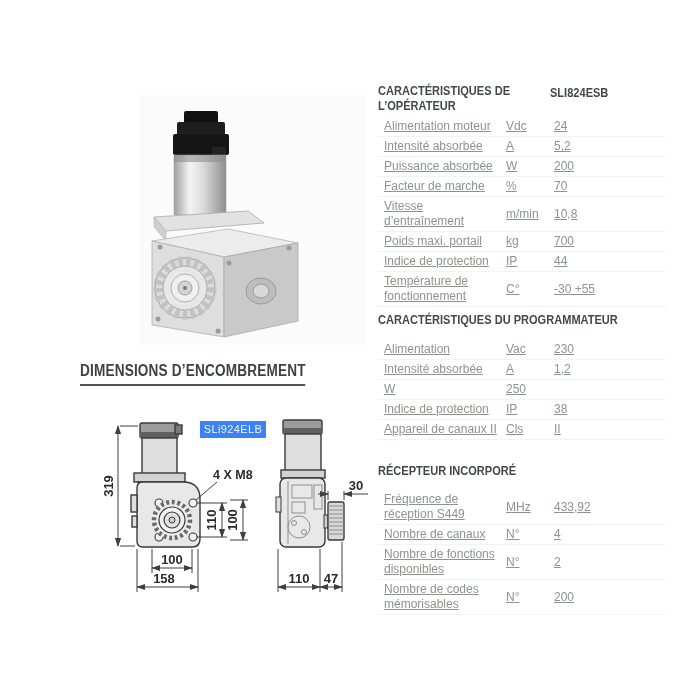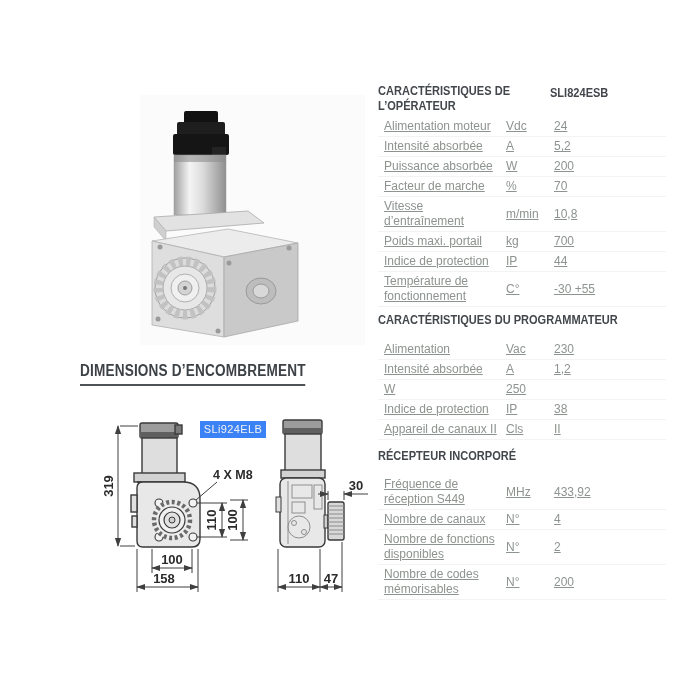--- a/index.html
+++ b/index.html
@@ -20,21 +20,21 @@
   .badge{position:absolute;left:200px;top:421px;width:66px;height:17px;line-height:17px;
          background:#3b82f6;color:#f2f2f2;font-size:11px;text-align:center;letter-spacing:.4px;}
 
   
   .spec{position:absolute;left:378px;top:84px;width:288px;}
   .sec-head{position:relative;font-weight:bold;color:#43474c;font-size:13px;margin:0 0 4px 0;}
   .sec-head .t{display:block;transform:scaleX(.85);transform-origin:left top;line-height:1.12;}
   .sec1 .t{width:195px;}
   .sec2 .t,.sec3 .t{white-space:nowrap;}
   .sec2{margin-top:6px;margin-bottom:12px;}
-  .sec3{margin-top:9px;margin-bottom:12px;}
+  .sec3{margin-top:24px;margin-bottom:12px;}
   .sec-head .m{position:absolute;left:172px;top:1px;transform:scaleX(.85);transform-origin:left top;white-space:nowrap;}
   .row{display:grid;grid-template-columns:122px 48px 1fr;align-items:center;
        padding:2px 0 2px 6px;font-size:12px;line-height:15px;color:#8d938e;
        border-bottom:1px solid #f3f3f3;text-decoration:underline;}
   .row .lbl{padding-right:4px;}
 </style>
 </head>
 <body>
 
 <div class="page">

